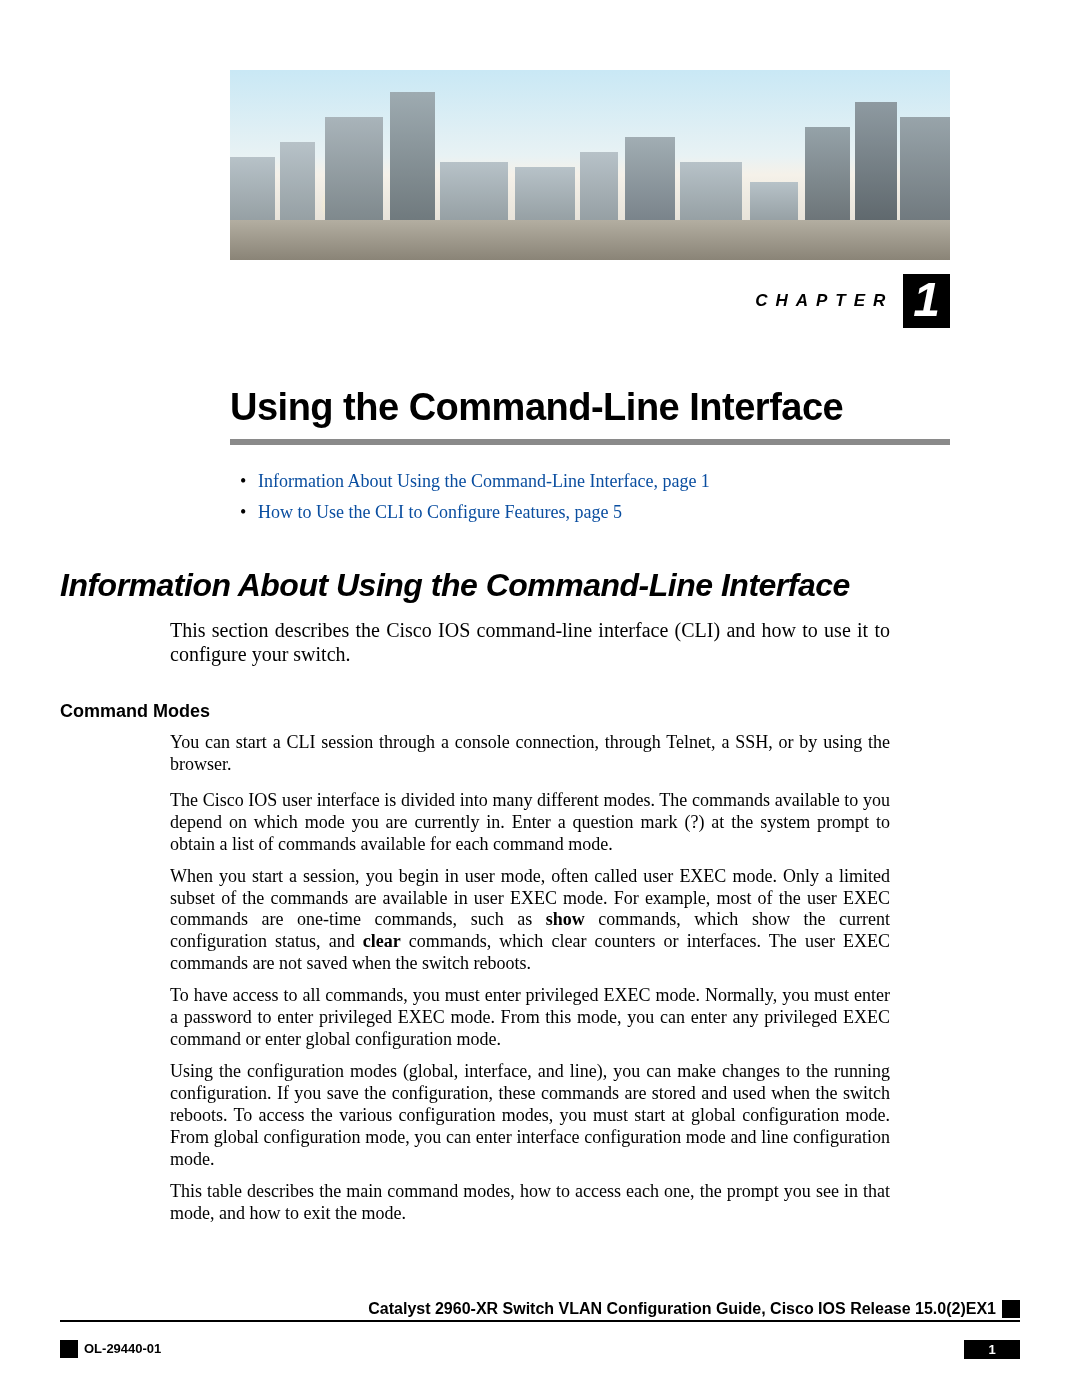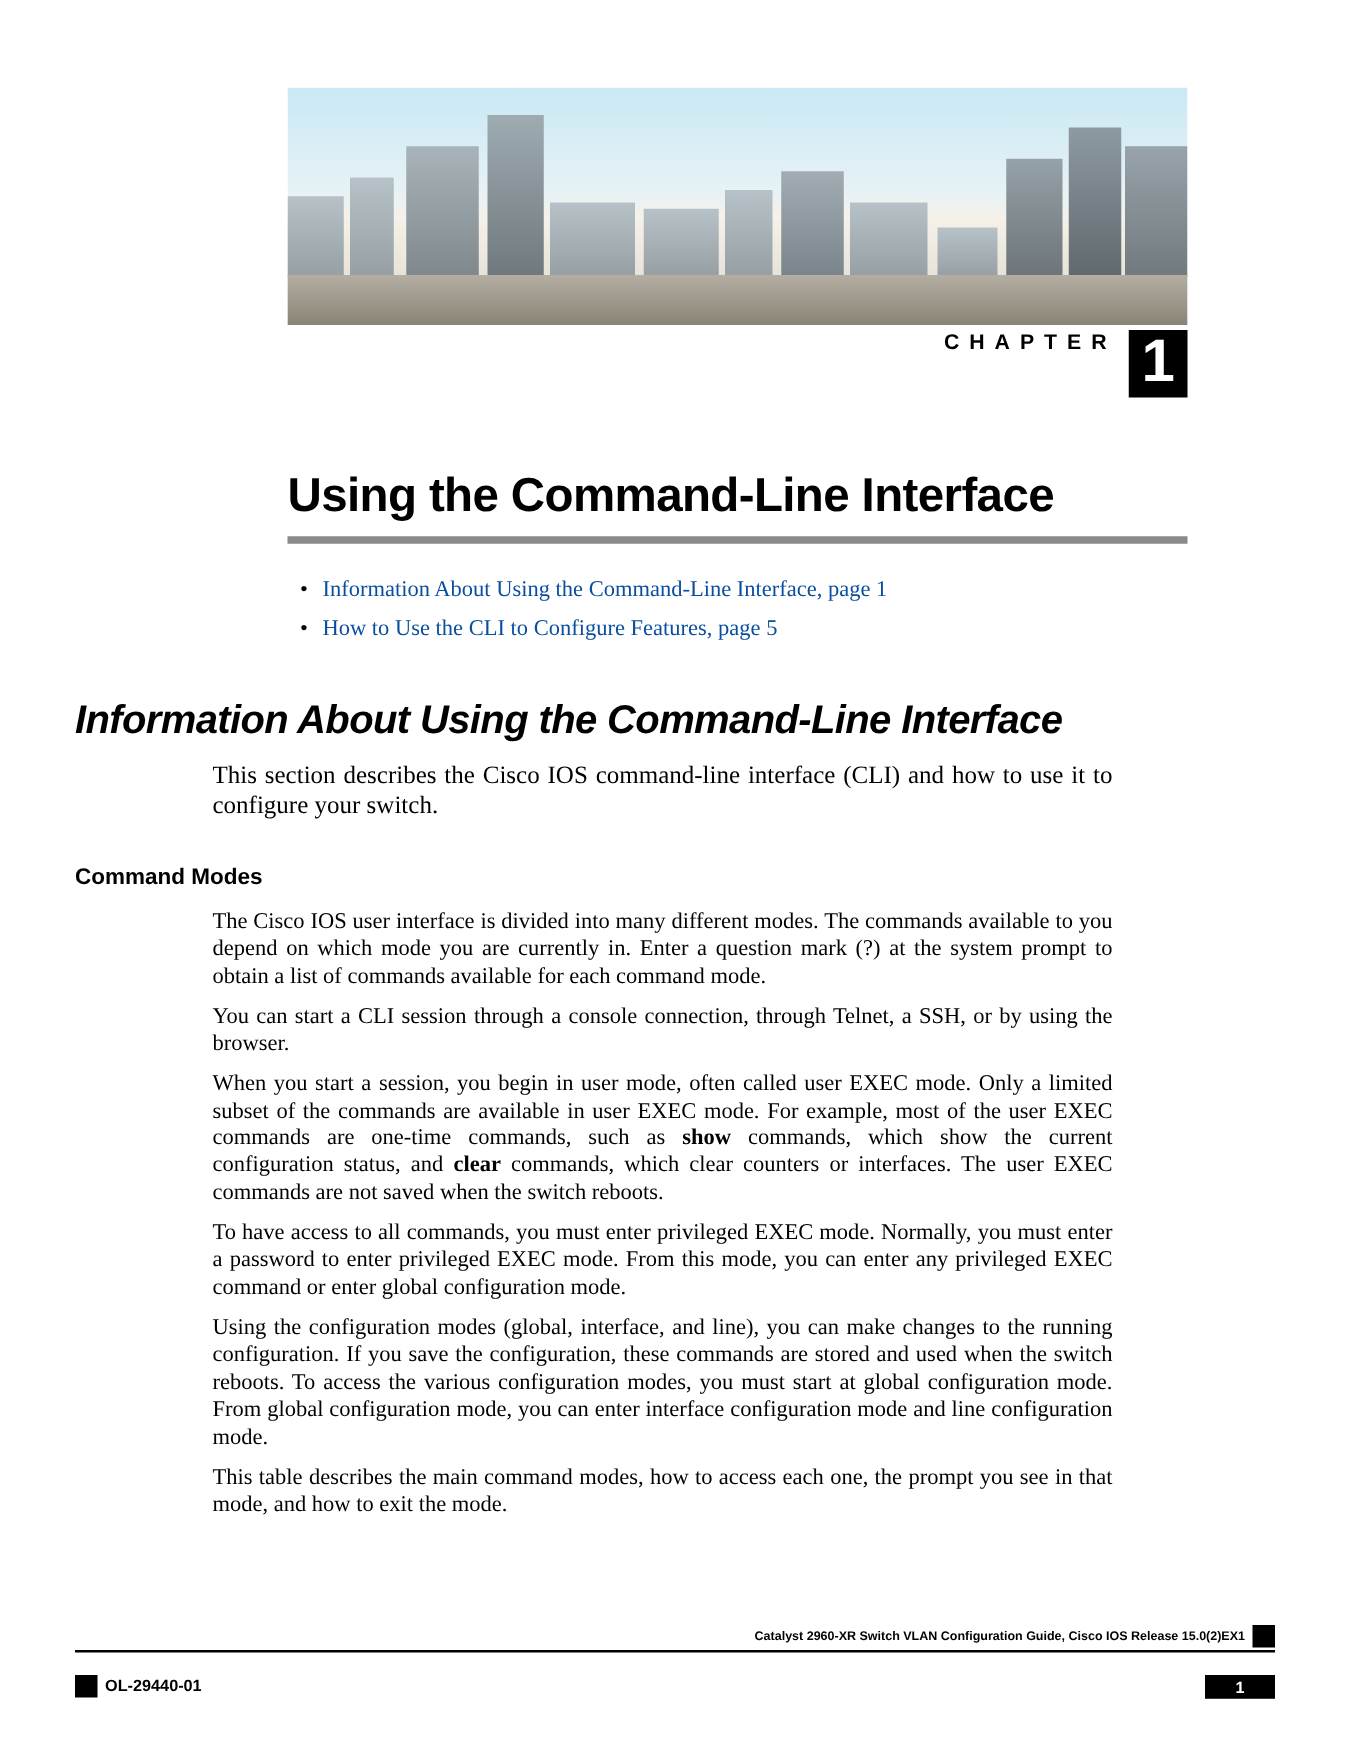--- a/index.html
+++ b/index.html
@@ -54,23 +54,24 @@
   .ground {
     position: absolute;
     left: 0; right: 0; bottom: 0;
     height: 40px;
     background: linear-gradient(to bottom, #b3aea1, #8a8477);
   }
   .chapter-row {
     margin-left: 170px;
     width: 720px;
     display: flex;
-    align-items: flex-start;
+    align-items: center;
     justify-content: flex-end;
-    margin-top: 4px;
+    margin-top: 14px;
+    font-style: italic;
   }
   .chapter-label {
     font-family: Arial, Helvetica, sans-serif;
     font-weight: bold;
     letter-spacing: 8px;
     font-size: 17px;
     margin-right: 10px;
   }
   .chapter-num-box {
     background: #000;
@@ -161,21 +162,21 @@
     bottom: 38px;
   }
   .footer-title-row {
     display: flex;
     justify-content: flex-end;
     align-items: center;
   }
   .footer-title {
     font-family: Arial, Helvetica, sans-serif;
     font-weight: bold;
-    font-size: 10px;
+    font-size: 16px;
   }
   .footer-cap {
     width: 18px;
     height: 18px;
     background: #000;
     margin-left: 6px;
   }
   .footer-rule {
     height: 2px;
     background: #000;
@@ -264,22 +265,22 @@
   <h1 class="h1-section">Information About Using the Command-Line Interface</h1>
 </div>
 <div class="indent-body">
   <p class="section-intro">This section describes the Cisco IOS command-line interface (CLI) and how to use it to configure your switch.</p>
 </div>
 
 <div class="h2-wrap">
   <h2 class="h2-section">Command Modes</h2>
 </div>
 <div class="indent-body">
+  <p class="body-para">You can start a CLI session through a console connection, through Telnet, a SSH, or by using the browser.</p>
   <p class="body-para first">The Cisco IOS user interface is divided into many different modes. The commands available to you depend on which mode you are currently in. Enter a question mark (?) at the system prompt to obtain a list of commands available for each command mode.</p>
-  <p class="body-para">You can start a CLI session through a console connection, through Telnet, a SSH, or by using the browser.</p>
   <p class="body-para">
     <span>When you start a session, you begin in user mode, often called user EXEC mode. Only a limited subset of the commands are available in user EXEC mode. For example, most of the user EXEC commands are one-time commands, such as </span><b>show</b><span> commands, which show the current configuration status, and </span><b>clear</b><span> commands, which clear counters or interfaces. The user EXEC commands are not saved when the switch reboots.</span>
   </p>
   <p class="body-para">To have access to all commands, you must enter privileged EXEC mode. Normally, you must enter a password to enter privileged EXEC mode. From this mode, you can enter any privileged EXEC command or enter global configuration mode.</p>
   <p class="body-para">Using the configuration modes (global, interface, and line), you can make changes to the running configuration. If you save the configuration, these commands are stored and used when the switch reboots. To access the various configuration modes, you must start at global configuration mode. From global configuration mode, you can enter interface configuration mode and line configuration mode.</p>
   <p class="body-para">This table describes the main command modes, how to access each one, the prompt you see in that mode, and how to exit the mode.</p>
 </div>
 
 <div class="footer">
   <div class="footer-title-row">

